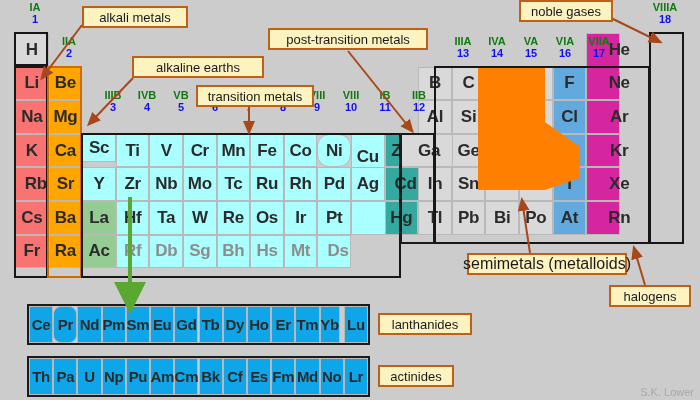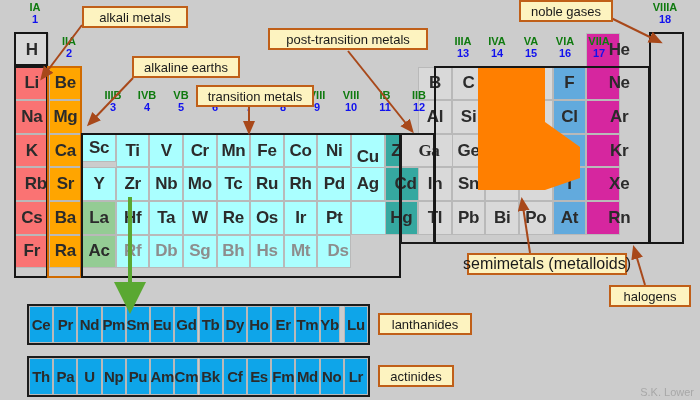--- a/index.html
+++ b/index.html
@@ -94,24 +94,24 @@
       <div class="cell c-noble" style="left: 586.2px; top: 100.2px; width: 33.6px; height: 33.6px;">Ar</div>
       <div class="cell c-alkali" style="left: 15px; top: 133.8px; width: 33.6px; height: 33.6px;">K</div>
       <div class="cell c-alkearth" style="left: 48.6px; top: 133.8px; width: 33.6px; height: 33.6px;">Ca</div>
       <div class="cell c-trans" style="left: 82.2px; top: 133.8px; width: 33.6px; height: 28px;">Sc</div>
       <div class="cell c-trans" style="left: 115.8px; top: 133.8px; width: 33.6px; height: 33.6px;">Ti</div>
       <div class="cell c-trans" style="left: 149.4px; top: 133.8px; width: 33.6px; height: 33.6px;">V</div>
       <div class="cell c-trans" style="left: 183px; top: 133.8px; width: 33.6px; height: 33.6px;">Cr</div>
       <div class="cell c-trans" style="left: 216.6px; top: 133.8px; width: 33.6px; height: 33.6px;">Mn</div>
       <div class="cell c-trans" style="left: 250.2px; top: 133.8px; width: 33.6px; height: 33.6px;">Fe</div>
       <div class="cell c-trans" style="left: 283.8px; top: 133.8px; width: 33.6px; height: 33.6px;">Co</div>
-      <div class="cell c-trans" style="left: 317.4px; top: 133.8px; width: 33.6px; height: 33.6px;">Ni</div>
+      <div class="cell c-trans" style="left: 317.4px; top: 133.8px; width: 33.6px; height: 33.6px; border-radius: 12px;">Ni</div>
       <div class="cell c-trans" style="left: 351px; top: 133.8px; width: 33.6px; height: 46px;">Cu</div>
       <div class="cell c-zn" style="left: 384.6px; top: 133.8px; width: 33.6px; height: 33.6px;">Zn</div>
-      <div class="cell c-post" style="left: 401px; top: 133.8px; width: 56px; height: 33.6px; font-family: Liberation Serif, serif;">Ga</div>
+      <div class="cell c-post" style="left: 401px; top: 133.8px; width: 56px; height: 33.6px;">Ga</div>
       <div class="cell c-post" style="left: 451.8px; top: 133.8px; width: 33.6px; height: 33.6px;">Ge</div>
       <div class="cell c-post" style="left: 485.4px; top: 133.8px; width: 33.6px; height: 33.6px;">As</div>
       <div class="cell c-post" style="left: 519px; top: 133.8px; width: 33.6px; height: 33.6px;">Se</div>
       <div class="cell c-halogen" style="left: 552.6px; top: 133.8px; width: 33.6px; height: 33.6px;">Br</div>
       <div class="cell c-noble" style="left: 586.2px; top: 133.8px; width: 33.6px; height: 33.6px;">Kr</div>
       <div class="cell c-alkali" style="left: 15px; top: 167.4px; width: 33.6px; height: 33.6px; padding-left: 8px;">Rb</div>
       <div class="cell c-alkearth" style="left: 48.6px; top: 167.4px; width: 33.6px; height: 33.6px;">Sr</div>
       <div class="cell c-trans" style="left: 82.2px; top: 167.4px; width: 33.6px; height: 33.6px;">Y</div>
       <div class="cell c-trans" style="left: 115.8px; top: 167.4px; width: 33.6px; height: 33.6px;">Zr</div>
       <div class="cell c-trans" style="left: 149.4px; top: 167.4px; width: 33.6px; height: 33.6px;">Nb</div>
@@ -242,21 +242,21 @@
       </div>
       <div class="ghead" style="left: 648px; top: 2px;">
         <span class="rom">VIIIA</span>
         <span class="num">18</span>
       </div>
     </div>
 
   <div class="innerwrap" style="left:27px; top:304px; width:343px; height:41px;"></div>
   <div id="lan-row">
       <div class="cell c-inner" style="left: 29px; top: 306px; width: 24.2143px; height: 37px; font-size: 15px;">Ce</div>
-      <div class="cell c-inner" style="left: 53.2143px; top: 306px; width: 24.2143px; height: 37px; font-size: 15px;">Pr</div>
+      <div class="cell c-inner" style="left: 53.2143px; top: 306px; width: 24.2143px; height: 37px; font-size: 15px; border-radius: 8px;">Pr</div>
       <div class="cell c-inner" style="left: 77.4286px; top: 306px; width: 24.2143px; height: 37px; font-size: 15px;">Nd</div>
       <div class="cell c-inner" style="left: 101.643px; top: 306px; width: 24.2143px; height: 37px; font-size: 15px;">Pm</div>
       <div class="cell c-inner" style="left: 125.857px; top: 306px; width: 24.2143px; height: 37px; font-size: 15px;">Sm</div>
       <div class="cell c-inner" style="left: 150.071px; top: 306px; width: 24.2143px; height: 37px; font-size: 15px;">Eu</div>
       <div class="cell c-inner" style="left: 174.286px; top: 306px; width: 24.2143px; height: 37px; font-size: 15px;">Gd</div>
       <div class="cell c-inner" style="left: 198.5px; top: 306px; width: 24.2143px; height: 37px; font-size: 15px;">Tb</div>
       <div class="cell c-inner" style="left: 222.714px; top: 306px; width: 24.2143px; height: 37px; font-size: 15px;">Dy</div>
       <div class="cell c-inner" style="left: 246.929px; top: 306px; width: 24.2143px; height: 37px; font-size: 15px;">Ho</div>
       <div class="cell c-inner" style="left: 271.143px; top: 306px; width: 24.2143px; height: 37px; font-size: 15px;">Er</div>
       <div class="cell c-inner" style="left: 295.357px; top: 306px; width: 24.2143px; height: 37px; font-size: 15px;">Tm</div>
@@ -303,21 +303,21 @@
     <path d="M611,18 L660,42" stroke="#a8481a" stroke-width="2" fill="none" marker-end="url(#ah)"></path>
 
     <path d="M530,253 L522,200" stroke="#a8481a" stroke-width="2" fill="none" marker-end="url(#ah)"></path>
 
     <path d="M645,285 L634,248" stroke="#a8481a" stroke-width="2" fill="none" marker-end="url(#ah)"></path>
 
     <path d="M130,197 L130,298" stroke="#5aa832" stroke-width="4" fill="none" marker-end="url(#ahg)"></path>
   </svg>
 
   <div class="label" style="left:82px;  top:6px;   width:106px;">alkali metals</div>
-  <div class="label" style="left:132px; top:56px;  width:108px;text-align:right;">alkaline earths</div>
+  <div class="label" style="left:132px; top:56px;  width:132px;text-align:right;">alkaline earths</div>
   <div class="label" style="left:196px; top:85px;  width:118px;">transition metals</div>
   <div class="label" style="left:268px; top:28px;  width:160px;">post-transition metals</div>
   <div class="label" style="left:519px; top:0px;   width:94px;">noble gases</div>
   <div class="label sm" style="left:467px; top:253px; width:160px;">semimetals (metalloids)</div>
   <div class="label" style="left:609px; top:285px; width:82px;">halogens</div>
   <div class="label" style="left:378px; top:313px; width:94px;">lanthanides</div>
   <div class="label" style="left:378px; top:365px; width:76px;">actinides</div>
 
   <div class="credit">S.K. Lower</div>
 </div>

